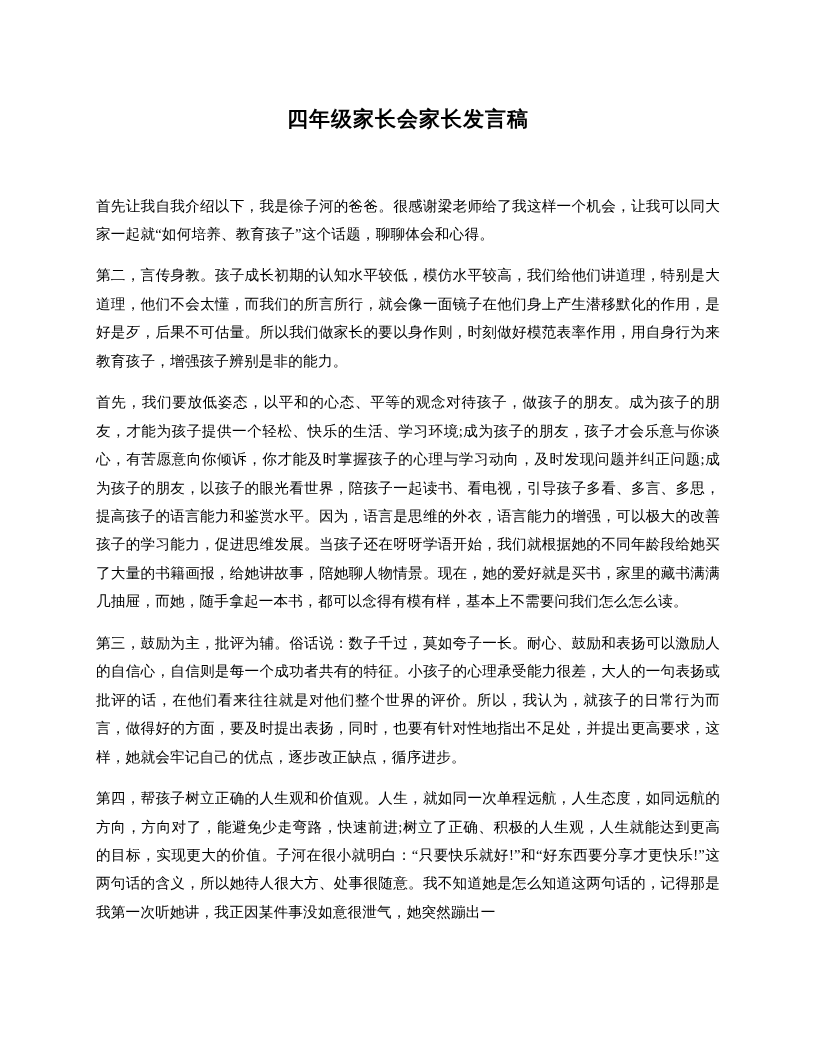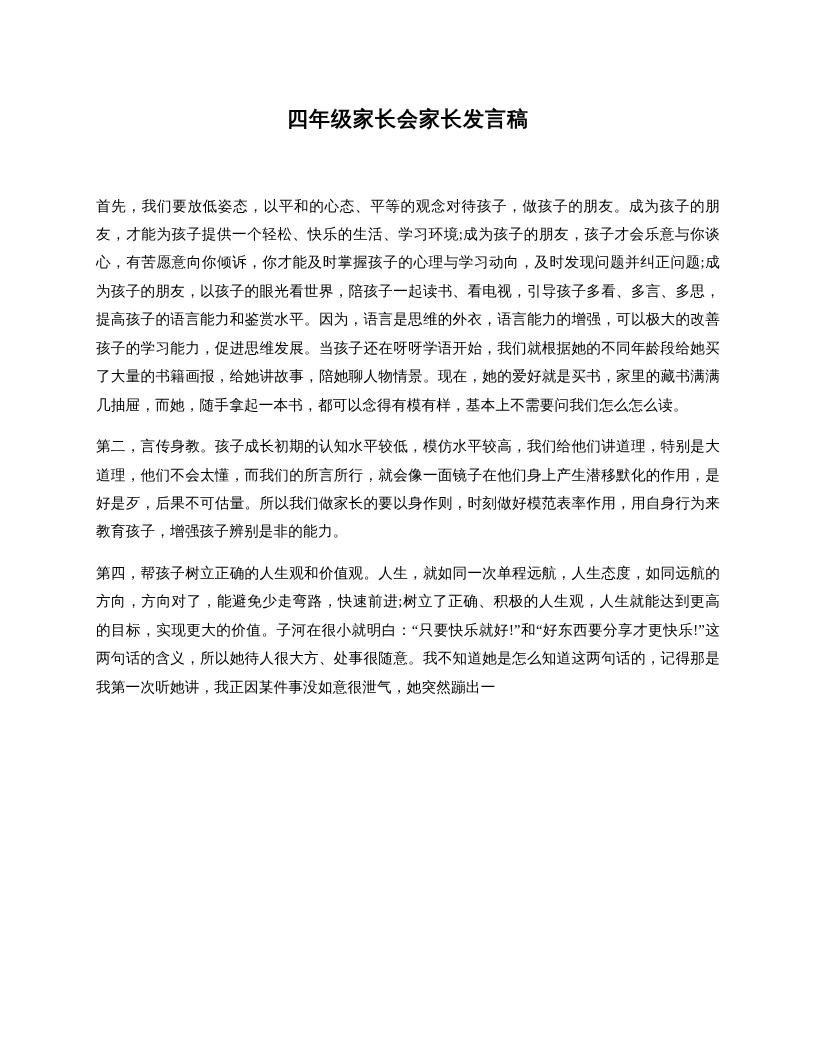--- a/index.html
+++ b/index.html
@@ -43,17 +43,19 @@
   p.para:last-child {
     margin-bottom: 0;
   }
 </style>
 </head>
 <body>
 
 <div class="page">
   <h1 class="doc-title">四年级家长会家长发言稿</h1>
   <div class="body-block">
+    <p class="para">首先让我自我介绍以下，我是徐子河的爸爸。很感谢梁老师给了我这样一个机会，让我可以同大家一起就“如何培养、教育孩子”这个话题，聊聊体会和心得。</p>
+    <p class="para">第二，言传身教。孩子成长初期的认知水平较低，模仿水平较高，我们给他们讲道理，特别是大道理，他们不会太懂，而我们的所言所行，就会像一面镜子在他们身上产生潜移默化的作用，是好是歹，后果不可估量。所以我们做家长的要以身作则，时刻做好模范表率作用，用自身行为来教育孩子，增强孩子辨别是非的能力。</p>
     <p class="para">首先，我们要放低姿态，以平和的心态、平等的观念对待孩子，做孩子的朋友。成为孩子的朋友，才能为孩子提供一个轻松、快乐的生活、学习环境;成为孩子的朋友，孩子才会乐意与你谈心，有苦愿意向你倾诉，你才能及时掌握孩子的心理与学习动向，及时发现问题并纠正问题;成为孩子的朋友，以孩子的眼光看世界，陪孩子一起读书、看电视，引导孩子多看、多言、多思，提高孩子的语言能力和鉴赏水平。因为，语言是思维的外衣，语言能力的增强，可以极大的改善孩子的学习能力，促进思维发展。当孩子还在呀呀学语开始，我们就根据她的不同年龄段给她买了大量的书籍画报，给她讲故事，陪她聊人物情景。现在，她的爱好就是买书，家里的藏书满满几抽屉，而她，随手拿起一本书，都可以念得有模有样，基本上不需要问我们怎么怎么读。</p>
-    <p class="para">第二，言传身教。孩子成长初期的认知水平较低，模仿水平较高，我们给他们讲道理，特别是大道理，他们不会太懂，而我们的所言所行，就会像一面镜子在他们身上产生潜移默化的作用，是好是歹，后果不可估量。所以我们做家长的要以身作则，时刻做好模范表率作用，用自身行为来教育孩子，增强孩子辨别是非的能力。</p>
+    <p class="para">第三，鼓励为主，批评为辅。俗话说：数子千过，莫如夸子一长。耐心、鼓励和表扬可以激励人的自信心，自信则是每一个成功者共有的特征。小孩子的心理承受能力很差，大人的一句表扬或批评的话，在他们看来往往就是对他们整个世界的评价。所以，我认为，就孩子的日常行为而言，做得好的方面，要及时提出表扬，同时，也要有针对性地指出不足处，并提出更高要求，这样，她就会牢记自己的优点，逐步改正缺点，循序进步。</p>
     <p class="para">第四，帮孩子树立正确的人生观和价值观。人生，就如同一次单程远航，人生态度，如同远航的方向，方向对了，能避免少走弯路，快速前进;树立了正确、积极的人生观，人生就能达到更高的目标，实现更大的价值。子河在很小就明白：“只要快乐就好!”和“好东西要分享才更快乐!”这两句话的含义，所以她待人很大方、处事很随意。我不知道她是怎么知道这两句话的，记得那是我第一次听她讲，我正因某件事没如意很泄气，她突然蹦出一</p>
   </div>
 </div>
 
 </body></html>

